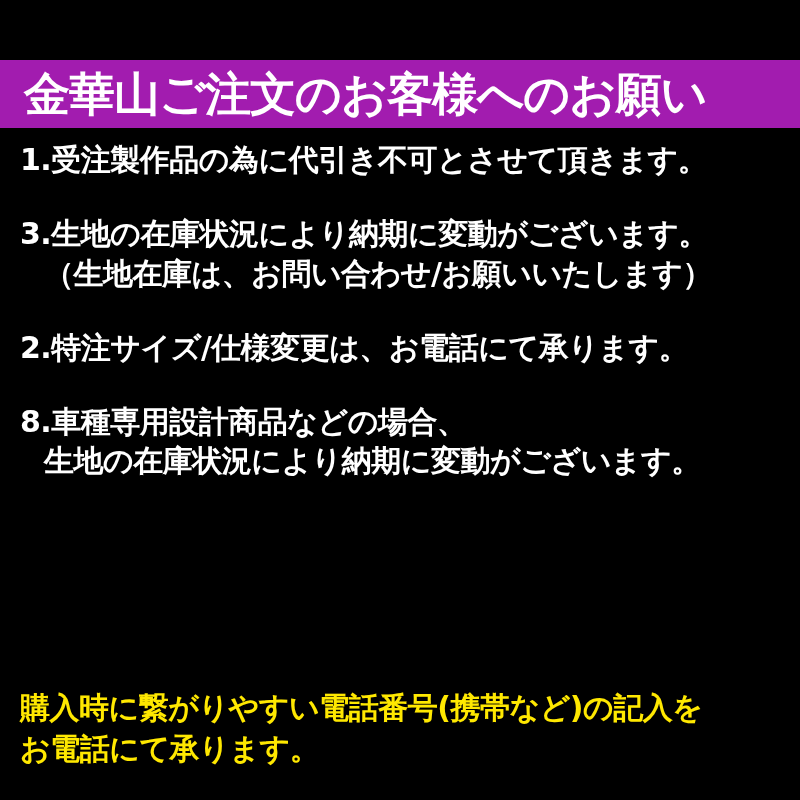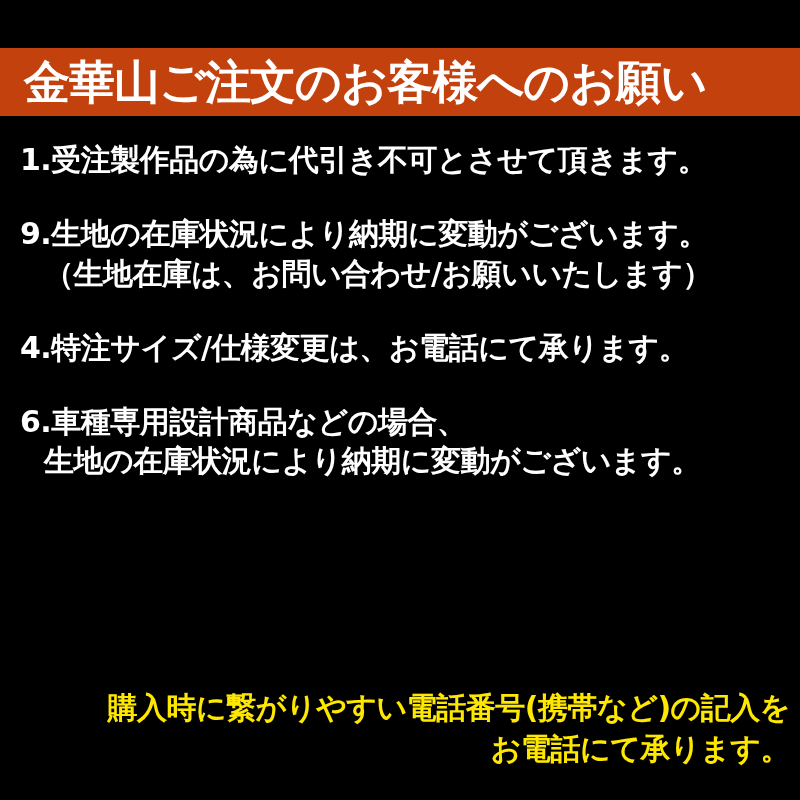--- a/index.html
+++ b/index.html
@@ -16,24 +16,24 @@
   .page {
     position: relative;
     width: 800px;
     height: 800px;
     background: #000000;
     box-sizing: border-box;
   }
   .banner {
     position: absolute;
     left: 0;
-    top: 48px;
+    top: 60px;
     width: 800px;
     height: 68px;
-    background: #c2410c;
+    background: #a21caf;
     display: flex;
     align-items: center;
     box-sizing: border-box;
     padding-left: 24px;
   }
   .banner-title {
     color: #ffffff;
     font-size: 46px;
     font-weight: bold;
     line-height: 1;
@@ -72,50 +72,49 @@
     color: #ffe800;
     font-size: 30px;
     font-weight: bold;
     line-height: 1.35;
     letter-spacing: -0.5px;
     font-family: "DejaVu Sans", "Liberation Sans", sans-serif;
   }
   .footer-note .line {
     display: block;
     white-space: nowrap;
-    text-align: right;
   }
 </style>
 </head>
 <body>
 
 <div class="page">
 
   <div class="banner">
     <div class="banner-title">金華山ご注文のお客様へのお願い</div>
   </div>
 
   <div class="body-list">
 
     <div class="item">
       <span>1.受注製作品の為に代引き不可とさせて頂きます。</span>
     </div>
 
 
     <div class="item">
-      <span>9.生地の在庫状況により納期に変動がございます。</span>
+      <span>3.生地の在庫状況により納期に変動がございます。</span>
       <span class="sub">（生地在庫は、お問い合わせ/お願いいたします）</span>
     </div>
 
     <div class="item">
-      <span>4.特注サイズ/仕様変更は、お電話にて承ります。</span>
+      <span>2.特注サイズ/仕様変更は、お電話にて承ります。</span>
     </div>
 
     <div class="item">
-      <span>6.車種専用設計商品などの場合、</span>
+      <span>8.車種専用設計商品などの場合、</span>
       <span class="sub">生地の在庫状況により納期に変動がございます。</span>
     </div>
 
   </div>
 
   <div class="footer-note">
     <span class="line">購入時に繋がりやすい電話番号(携帯など)の記入を</span>
     <span class="line">お電話にて承ります。</span>
   </div>
 

